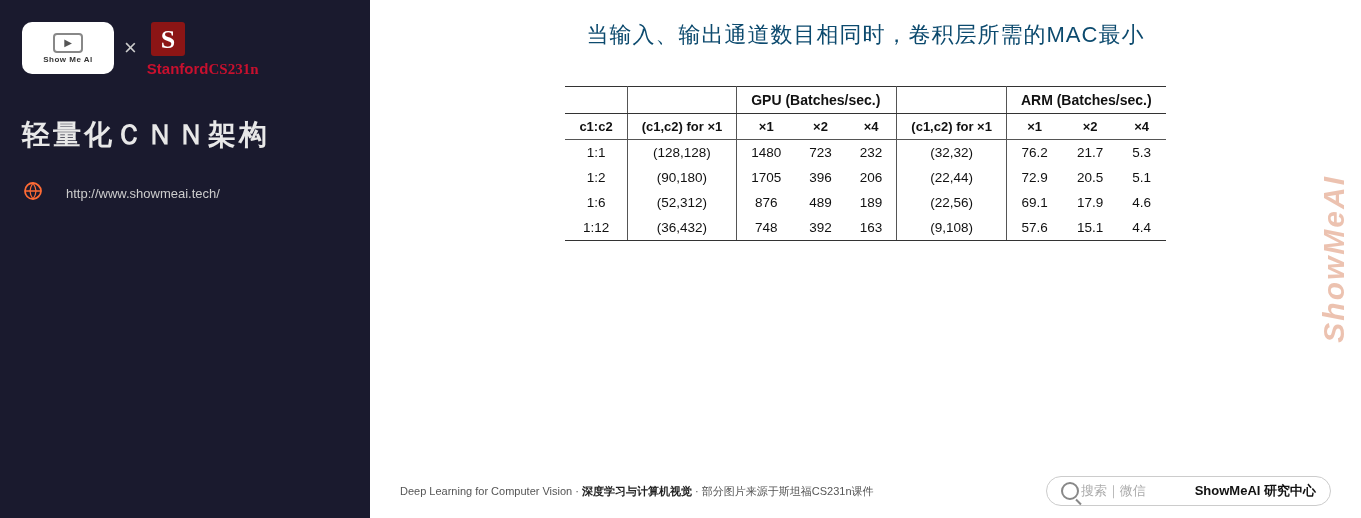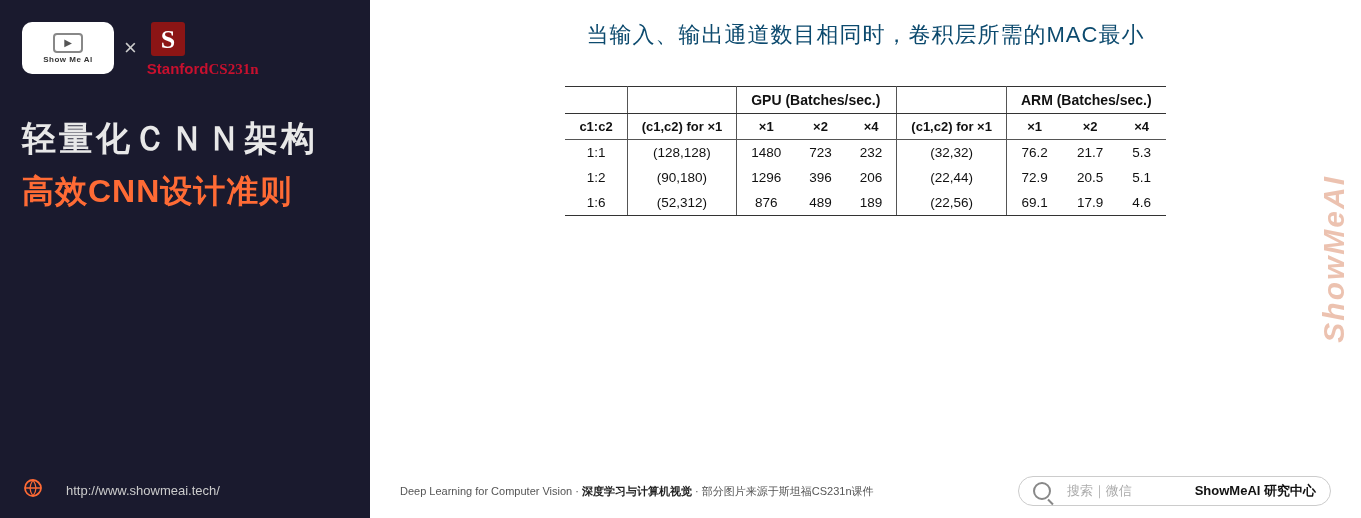--- a/index.html
+++ b/index.html
@@ -92,21 +92,21 @@
     }
 
     .stanford-course {
       color: #c8102e;
       font-size: 15px;
       font-weight: bold;
       font-family: Liberation Serif, serif;
     }
 
     .sidebar-title-1 {
-      font-size: 34px;
+      font-size: 28px;
       font-weight: 600;
       color: #e8e8e8;
       margin-bottom: 8px;
       letter-spacing: 3px;
       margin-top: 10px;
     }
 
     .sidebar-title-2 {
       font-size: 32px;
       font-weight: 900;
@@ -248,21 +248,21 @@
       font-weight: bold;
       color: #222;
     }
 
     .search-box {
       display: flex;
       align-items: flex-end;
       border: 1.5px solid #ccc;
       border-radius: 20px;
       padding: 5px 14px;
-      gap: 16px;
+      gap: 2px;
       background: #fff;
       min-width: 240px;
     }
 
     .search-icon-circle {
       width: 18px;
       height: 18px;
       border: 2px solid #888;
       border-radius: 50%;
       position: relative;
@@ -319,21 +319,20 @@
         <text x="21" y="30" text-anchor="middle" font-size="26" font-weight="bold" fill="white" font-family="serif">S</text>
       </svg>
       <div class="stanford-text">
         <span class="stanford-name">Stanford</span>
         <span class="stanford-course">CS231n</span>
       </div>
     </div>
   </div>
 
   <div class="sidebar-title-1">轻量化ＣＮＮ架构</div>
-  <div class="sidebar-title-2">高效CNN设计准则</div>
 
   <div class="sidebar-footer">
     <span class="sidebar-footer-icon">
       <svg width="22" height="22" viewBox="0 0 22 22" fill="none">
         <path d="M11 3 C7 3 3 6 3 11 C3 15 6 19 11 19" stroke="#ff6b35" stroke-width="1.8" fill="none"></path>
         <path d="M11 3 C15 3 19 7 19 11 C19 15 15 19 11 19" stroke="#ff6b35" stroke-width="1.8" fill="none"></path>
         <path d="M3 11 H19" stroke="#ff6b35" stroke-width="1.5"></path>
         <path d="M11 3 C9 6 8 8 8 11 C8 14 9 16 11 19" stroke="#ff6b35" stroke-width="1.2" fill="none"></path>
         <path d="M11 3 C13 6 14 8 14 11 C14 14 13 16 11 19" stroke="#ff6b35" stroke-width="1.2" fill="none"></path>
       </svg>
@@ -380,38 +379,49 @@
           <td>723</td>
           <td class="border-right">232</td>
           <td class="border-right">(32,32)</td>
           <td>76.2</td>
           <td>21.7</td>
           <td>5.3</td>
         </tr>
         <tr class="data-row">
           <td class="border-right">1:2</td>
           <td class="border-right">(90,180)</td>
-          <td>1296</td>
+          <td>1705</td>
           <td>396</td>
           <td class="border-right">206</td>
           <td class="border-right">(22,44)</td>
           <td>72.9</td>
           <td>20.5</td>
           <td>5.1</td>
         </tr>
         <tr class="data-row">
           <td class="border-right">1:6</td>
           <td class="border-right">(52,312)</td>
           <td>876</td>
           <td>489</td>
           <td class="border-right">189</td>
           <td class="border-right">(22,56)</td>
           <td>69.1</td>
           <td>17.9</td>
           <td>4.6</td>
+        </tr>
+        <tr class="data-row">
+          <td class="border-right">1:12</td>
+          <td class="border-right">(36,432)</td>
+          <td>748</td>
+          <td>392</td>
+          <td class="border-right">163</td>
+          <td class="border-right">(9,108)</td>
+          <td>57.6</td>
+          <td>15.1</td>
+          <td>4.4</td>
         </tr>
       </tbody>
     </table>
   </div>
 
   <div class="bottom-bar">
     <span class="bottom-footer-text">
       Deep Learning for Computer Vision · <strong>深度学习与计算机视觉</strong> · 部分图片来源于斯坦福CS231n课件
     </span>
     <div class="search-box">

